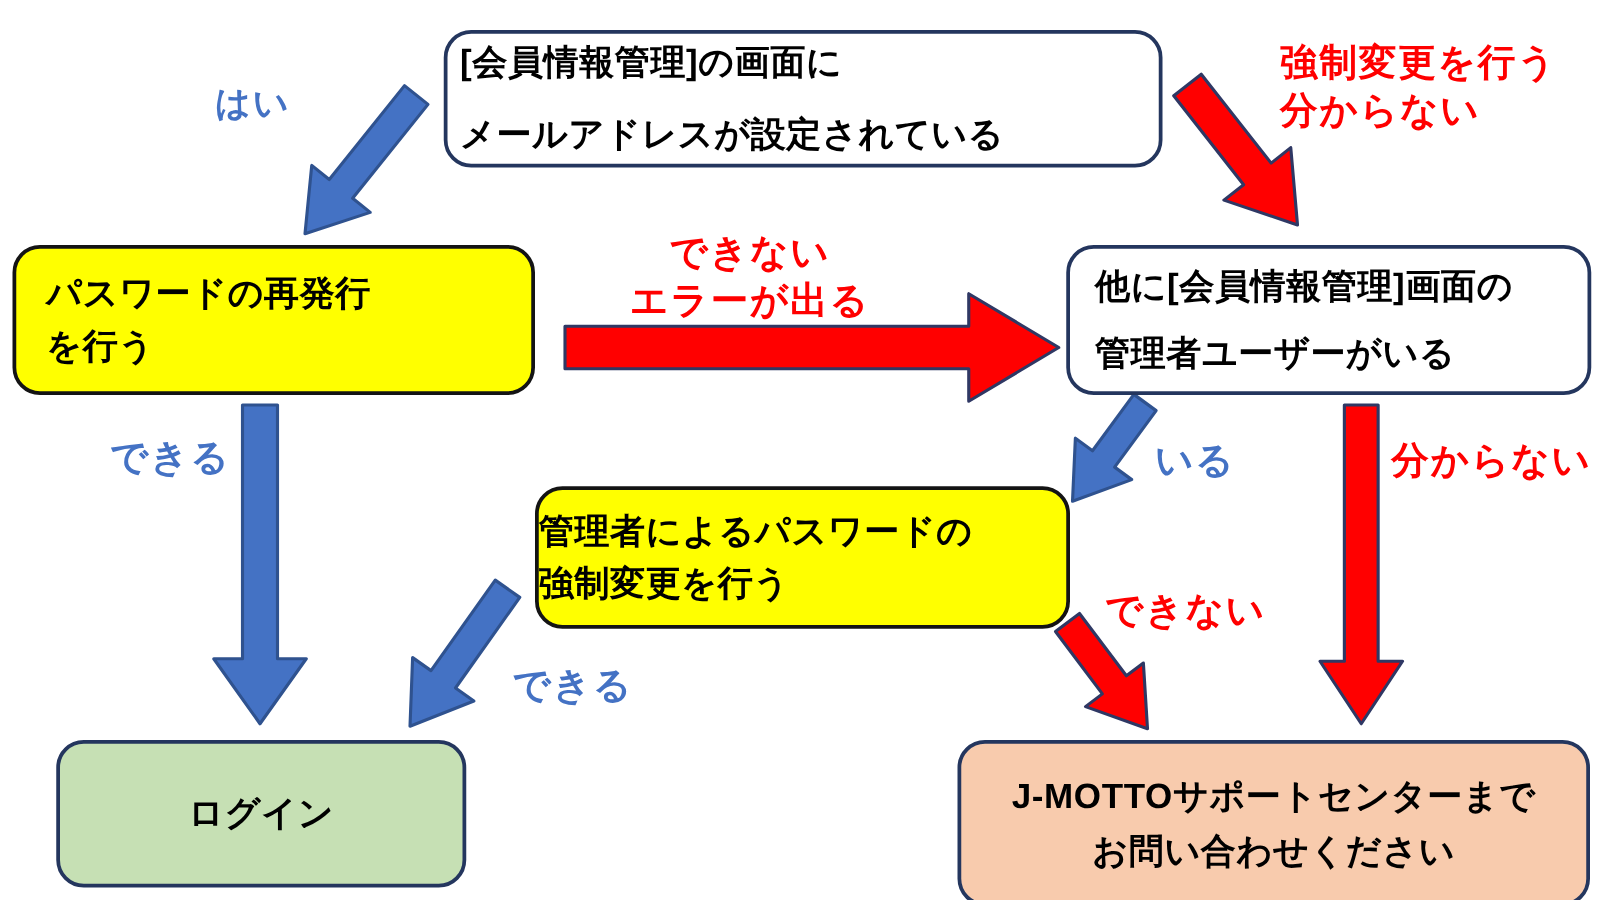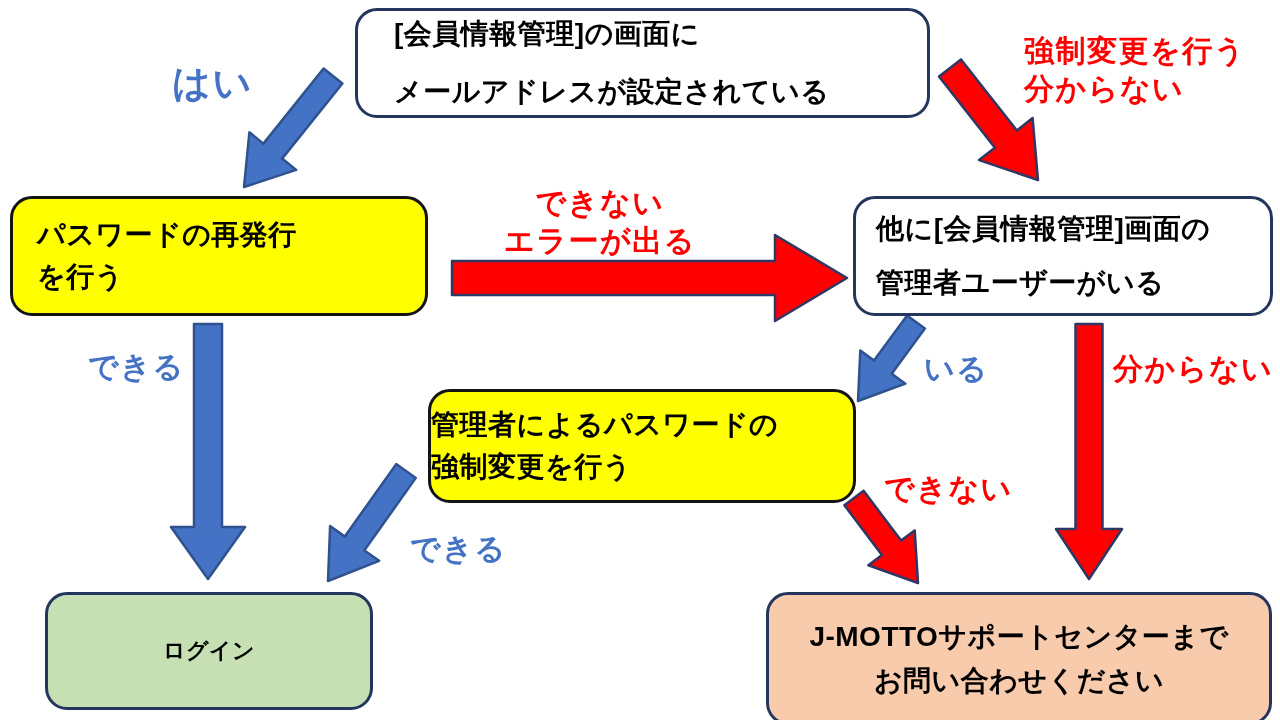--- a/index.html
+++ b/index.html
@@ -7,30 +7,30 @@
        font-family:"Liberation Sans","DejaVu Sans",sans-serif;}
   .stage{position:absolute;inset:0;width:1280px;height:720px;}
   #arrow-layer{position:absolute;left:0;top:0;width:1280px;height:720px;pointer-events:none;}
   .node{position:absolute;box-sizing:border-box;border-radius:22px;
         display:flex;flex-direction:column;justify-content:center;
         font-weight:bold;font-size:28px;line-height:42px;color:var(--text);
         letter-spacing:0.5px;white-space:nowrap;}
   .node .line{display:block;}
   .navy-border{border:3px solid var(--navy);}
   .black-border{border:3px solid var(--black-border);}
-  #node-start{left:355px;top:8px;width:575px;height:110px;background:#fff;padding-left:36px;gap:16px;}
+  #node-start{left:355px;top:24px;width:575px;height:110px;background:#fff;padding-left:10px;gap:16px;}
   #node-reissue{left:10px;top:196px;width:418px;height:120px;background:var(--yellow);padding-left:24px;}
   #node-other-admin{left:853px;top:196px;width:420px;height:120px;background:#fff;padding-left:20px;gap:12px;}
   #node-force-change{left:428px;top:389px;width:428px;height:114px;background:var(--yellow);}
-  #node-login{left:45px;top:592px;width:328px;height:118px;background:var(--green);align-items:center;text-align:left;font-size:22px;}
+  #node-login{left:45px;top:592px;width:328px;height:118px;background:var(--green);align-items:center;text-align:left;font-size:28px;}
   #node-support{left:766px;top:592px;width:506px;height:133px;background:var(--peach);align-items:center;text-align:center;line-height:44px;}
   .label{position:absolute;font-weight:bold;font-size:30px;line-height:38px;letter-spacing:1.5px;white-space:nowrap;}
   .label.blue{color:var(--blue-text);}
   .label.red{color:var(--red-text);}
-  #label-yes{left:172px;top:64px;font-size:38px;}
+  #label-yes{left:172px;top:64px;font-size:28px;}
   #label-notset{left:1024px;top:32px;}
   #label-cannot-error{left:480px;top:184px;width:240px;text-align:center;}
   #label-dekiru-left{left:88px;top:348px;}
   #label-iru{left:924px;top:350px;}
   #label-inai{left:1113px;top:350px;}
   #label-cannot{left:884px;top:470px;}
   #label-dekiru-mid{left:410px;top:530px;}
 </style>
 </head>
 <body style="--navy: #24365E; --black-border: #141414; --yellow: #FFFF00; --green: #C6E0B4; --peach: #F8CBAD; --blue-fill: #4472C4; --blue-stroke: #2F528F; --red-fill: #FF0000; --red-stroke: #2F3864; --blue-text: #4472C4; --red-text: #FF0000; --text: #000000;">

